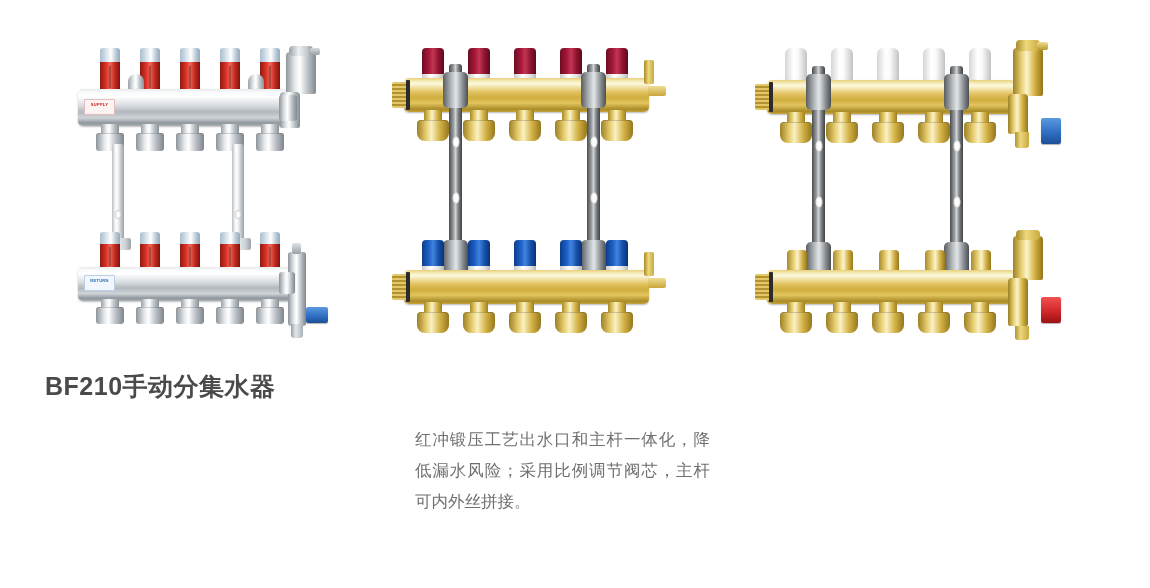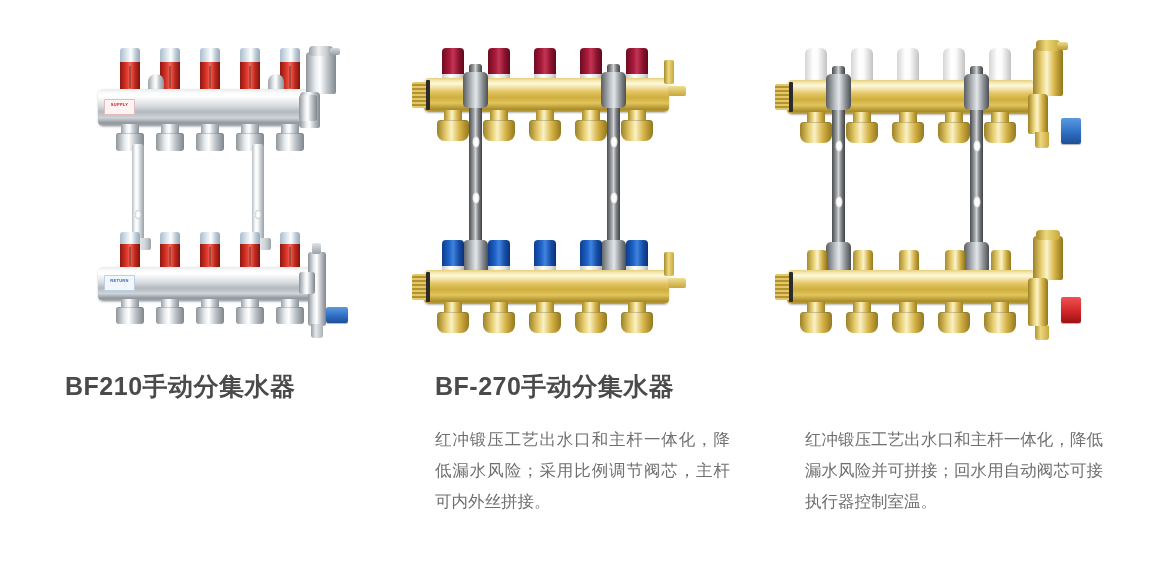--- a/index.html
+++ b/index.html
@@ -7,21 +7,21 @@
     width:1150px;height:588px;background:#ffffff;
     font-family:"Liberation Sans","DejaVu Sans",sans-serif;
     overflow:hidden;
   }
   .page{position:relative;width:1150px;height:588px;background:#fff;}
 
   .grid{
     position:absolute;left:0;top:0;width:1150px;height:588px;
     display:grid;grid-template-columns:390px 375px 385px;
   }
-  .col{position:relative;margin-left:20px;}
+  .col{position:relative;}
 
   
   .photo{position:relative;height:355px;}
   .stage{position:absolute;left:0;top:0;right:0;bottom:0;}
 
   
   .rail{position:absolute;border-radius:5px;}
   .rail.steel{
     background:linear-gradient(to bottom,
       #e8eaec 0%,#fafbfc 10%,#ffffff 20%,#d7dbde 46%,
@@ -351,21 +351,20 @@
             <div class="neck brass"></div>
           </div>
           <div class="nut brass" style="left:165px;top:312px;width:32px;height:20px;border-radius:4px 4px 8px 8px;"></div>
           <div class="port" style="left:218px;top:302px;width:18px;height:14px;">
             <div class="neck brass"></div>
           </div>
           <div class="nut brass" style="left:211px;top:312px;width:32px;height:20px;border-radius:4px 4px 8px 8px;"></div>
         </div>
       </div>
 
-      <div class="title">BF-270手动分集水器</div>
       <div class="desc">红冲锻压工艺出水口和主杆一体化，降低漏水风险；采用比例调节阀芯，主杆可内外丝拼接。</div>
     </div>
 
     <div class="col col3">
       <div class="photo">
         <div class="stage">
 
           <div class="knob" style="left:20px;top:48px;width:22px;height:44px;">
             <div class="cap" style="height:32px;background:linear-gradient(to right,#d5d5d5,#ffffff 38%,#fbfbfb 58%,#dedede 80%,#c2c2c2);border-radius:6px 6px 0 0;"></div>
             <div class="body" style="top:32px;height:12px;background:linear-gradient(to right,#a98b28,#ecd77f 38%,#fbf3cd 52%,#cdac40 78%,#96791e);"></div>
@@ -478,17 +477,16 @@
           <div class="vent" style="left:246px;top:230px;width:34px;height:100px;">
             <div class="cyl brass" style="top:6px;height:44px;left:2px;width:30px;"></div>
             <div style="position:absolute;left:5px;top:0px;width:24px;height:10px;border-radius:4px;background:linear-gradient(to right,#a98b28,#eed97d 42%,#c9a83c);"></div>
             <div class="stem cyl brass" style="top:48px;width:20px;height:48px;left:7px;"></div>
           </div>
           <div class="handle" style="left:276px;top:297px;width:20px;height:26px;background:linear-gradient(to bottom,#f05150,#d1282a 55%,#9c1113);box-shadow:0 1px 1px rgba(0,0,0,.3);"></div>
           <div style="position:absolute;left:250px;top:326px;width:14px;height:14px;border-radius:0 0 3px 3px;background:linear-gradient(to right,#b2932f,#ecd77f 40%,#c9a83c);"></div>
         </div>
       </div>
 
-      <div class="desc">红冲锻压工艺出水口和主杆一体化，降低漏水风险并可拼接；回水用自动阀芯可接执行器控制室温。</div>
     </div>
 
   </div>
 </div>
 
 </body></html>

